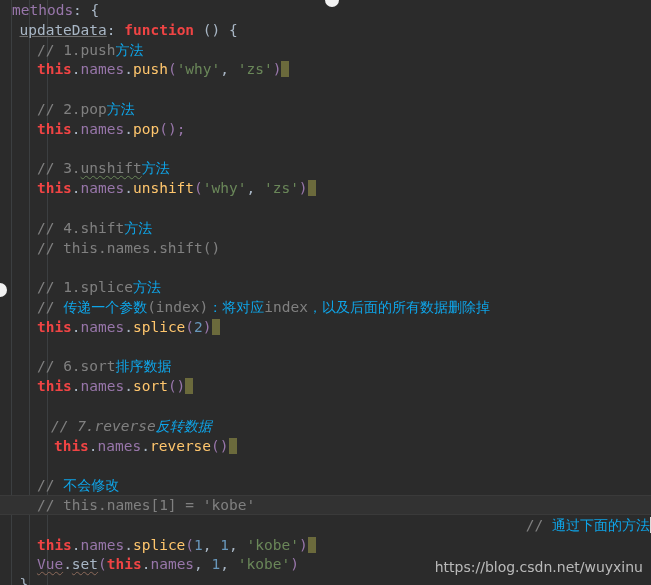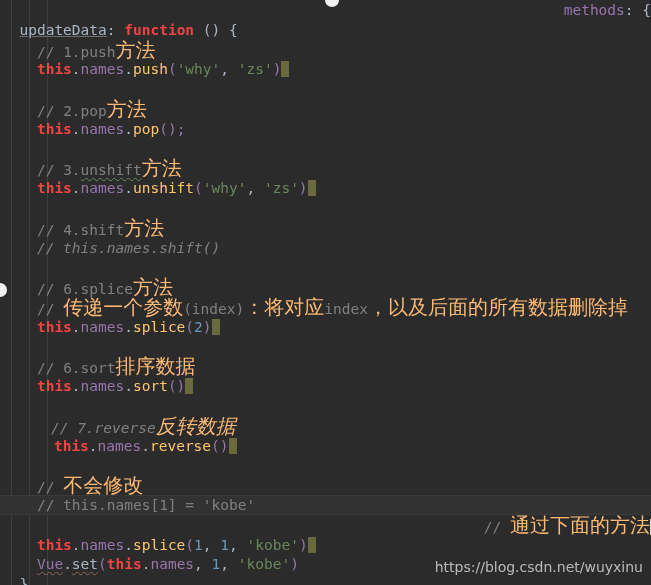--- a/index.html
+++ b/index.html
@@ -34,21 +34,21 @@
   .line .ind{color:transparent;}
 
   
   .kw       {color:#ef4444;font-weight:bold;}   
   .fn       {color:#ffc66d;}                    
   .prop     {color:#9876aa;}                    
   .str      {color:#6a8759;}                    
   .num      {color:#6897bb;}                    
   .punc     {color:#a9b7c6;}
   .cmt      {color:#808080;}
-  .cmt-cn   {color:#fdba74;font-family:"DejaVu Sans","Liberation Sans",sans-serif;font-size:20px;}
+  .cmt-cn   {color:#0ea5e9;font-family:"DejaVu Sans","Liberation Sans",sans-serif;font-size:14px;}
   .ident    {color:#a9b7c6;}
   .lnk      {color:#a9b7c6;text-decoration:underline;text-decoration-color:#6e6e6e;text-align:center;}
   .purp     {color:#9876aa;}
 
   
   .wavy{
     text-decoration:underline;
     text-decoration-style:wavy;
     text-decoration-color:#6a8759;
     text-decoration-thickness:1px;
@@ -94,35 +94,35 @@
 
 <div id="editor">
 
   <div class="guide g1"></div>
   <div class="guide g2"></div>
   <div class="guide g3"></div>
 
   <div class="current-line" id="current-line" style="top: 495px;"></div>
 
   <div class="code" id="code-container">
-      <div class="line" style="top: 0px; left: 12px; text-align: right;"><span class="ind"></span><span class="prop">methods</span><span class="punc">: {</span></div>
+      <div class="line" style="top: 0px; left: 12px;"><span class="ind"></span><span class="prop">methods</span><span class="punc">: {</span></div>
       <div class="line" style="top: 19.8px; left: 2px;"><span class="ind">  </span><span class="lnk">updateData</span><span class="punc">: </span><span class="kw">function</span><span class="punc"> () {</span></div>
       <div class="line" style="top: 39.6px; left: 2px;"><span class="ind">    </span><span class="cmt">// </span><span class="cmt">1.push</span><span class="cmt-cn">方法</span></div>
       <div class="line" style="top: 59.4px; left: 2px;"><span class="ind">    </span><span class="kw">this</span><span class="punc">.</span><span class="prop">names</span><span class="punc">.</span><span class="fn">push</span><span class="purp">(</span><span class="str">'why'</span><span class="punc">, </span><span class="str">'zs'</span><span class="purp">)</span><span class="caretblock"></span></div>
       <div class="line" style="top: 79.2px; left: 2px;"><span class="ind"></span></div>
       <div class="line" style="top: 99px; left: 2px;"><span class="ind">    </span><span class="cmt">// </span><span class="cmt">2.pop</span><span class="cmt-cn">方法</span></div>
       <div class="line" style="top: 118.8px; left: 2px;"><span class="ind">    </span><span class="kw">this</span><span class="punc">.</span><span class="prop">names</span><span class="punc">.</span><span class="fn">pop</span><span class="purp">()</span><span class="purp">;</span></div>
       <div class="line" style="top: 138.6px; left: 2px;"><span class="ind"></span></div>
       <div class="line" style="top: 158.4px; left: 2px;"><span class="ind">    </span><span class="cmt">// </span><span class="cmt">3.</span><span class="cmt wavy">unshift</span><span class="cmt-cn">方法</span></div>
       <div class="line" style="top: 178.2px; left: 2px;"><span class="ind">    </span><span class="kw">this</span><span class="punc">.</span><span class="prop">names</span><span class="punc">.</span><span class="fn">unshift</span><span class="purp">(</span><span class="str">'why'</span><span class="punc">, </span><span class="str">'zs'</span><span class="purp">)</span><span class="caretblock"></span></div>
       <div class="line" style="top: 198px; left: 2px;"><span class="ind"></span></div>
       <div class="line" style="top: 217.8px; left: 2px;"><span class="ind">    </span><span class="cmt">// </span><span class="cmt">4.shift</span><span class="cmt-cn">方法</span></div>
-      <div class="line" style="top: 237.6px; left: 2px; font-style: italic;"><span class="ind">    </span><span class="cmt">// this.names.shift()</span></div>
+      <div class="line" style="top: 237.6px; left: 2px;"><span class="ind">    </span><span class="cmt">// this.names.shift()</span></div>
       <div class="line" style="top: 257.4px; left: 2px;"><span class="ind"></span></div>
-      <div class="line" style="top: 277.2px; left: 2px;"><span class="ind">    </span><span class="cmt">// </span><span class="cmt">6.splice</span><span class="cmt-cn">方法</span></div>
+      <div class="line" style="top: 277.2px; left: 2px;"><span class="ind">    </span><span class="cmt">// </span><span class="cmt">1.splice</span><span class="cmt-cn">方法</span></div>
       <div class="line" style="top: 297px; left: 2px;"><span class="ind">    </span><span class="cmt">// </span><span class="cmt-cn">传递一个参数</span><span class="cmt">(index)</span><span class="cmt-cn">：将对应</span><span class="cmt">index</span><span class="cmt-cn">，以及后面的所有数据删除掉</span></div>
       <div class="line" style="top: 316.8px; left: 2px;"><span class="ind">    </span><span class="kw">this</span><span class="punc">.</span><span class="prop">names</span><span class="punc">.</span><span class="fn">splice</span><span class="purp">(</span><span class="num">2</span><span class="purp">)</span><span class="caretblock"></span></div>
       <div class="line" style="top: 336.6px; left: 2px;"><span class="ind"></span></div>
       <div class="line" style="top: 356.4px; left: 2px;"><span class="ind">    </span><span class="cmt">// </span><span class="cmt">6.sort</span><span class="cmt-cn">排序数据</span></div>
       <div class="line" style="top: 376.2px; left: 2px;"><span class="ind">    </span><span class="kw">this</span><span class="punc">.</span><span class="prop">names</span><span class="punc">.</span><span class="fn">sort</span><span class="purp">()</span><span class="caretblock"></span></div>
       <div class="line" style="top: 396px; left: 2px;"><span class="ind"></span></div>
       <div class="line" style="top: 415.8px; left: 16px; font-style: italic;"><span class="ind">    </span><span class="cmt">// </span><span class="cmt">7.reverse</span><span class="cmt-cn">反转数据</span></div>
       <div class="line" style="top: 435.6px; left: 19px;"><span class="ind">    </span><span class="kw">this</span><span class="punc">.</span><span class="prop">names</span><span class="punc">.</span><span class="fn">reverse</span><span class="purp">()</span><span class="caretblock"></span></div>
       <div class="line" style="top: 455.4px; left: 2px;"><span class="ind"></span></div>
       <div class="line" style="top: 475.2px; left: 2px;"><span class="ind">    </span><span class="cmt">// </span><span class="cmt-cn">不会修改</span></div>

